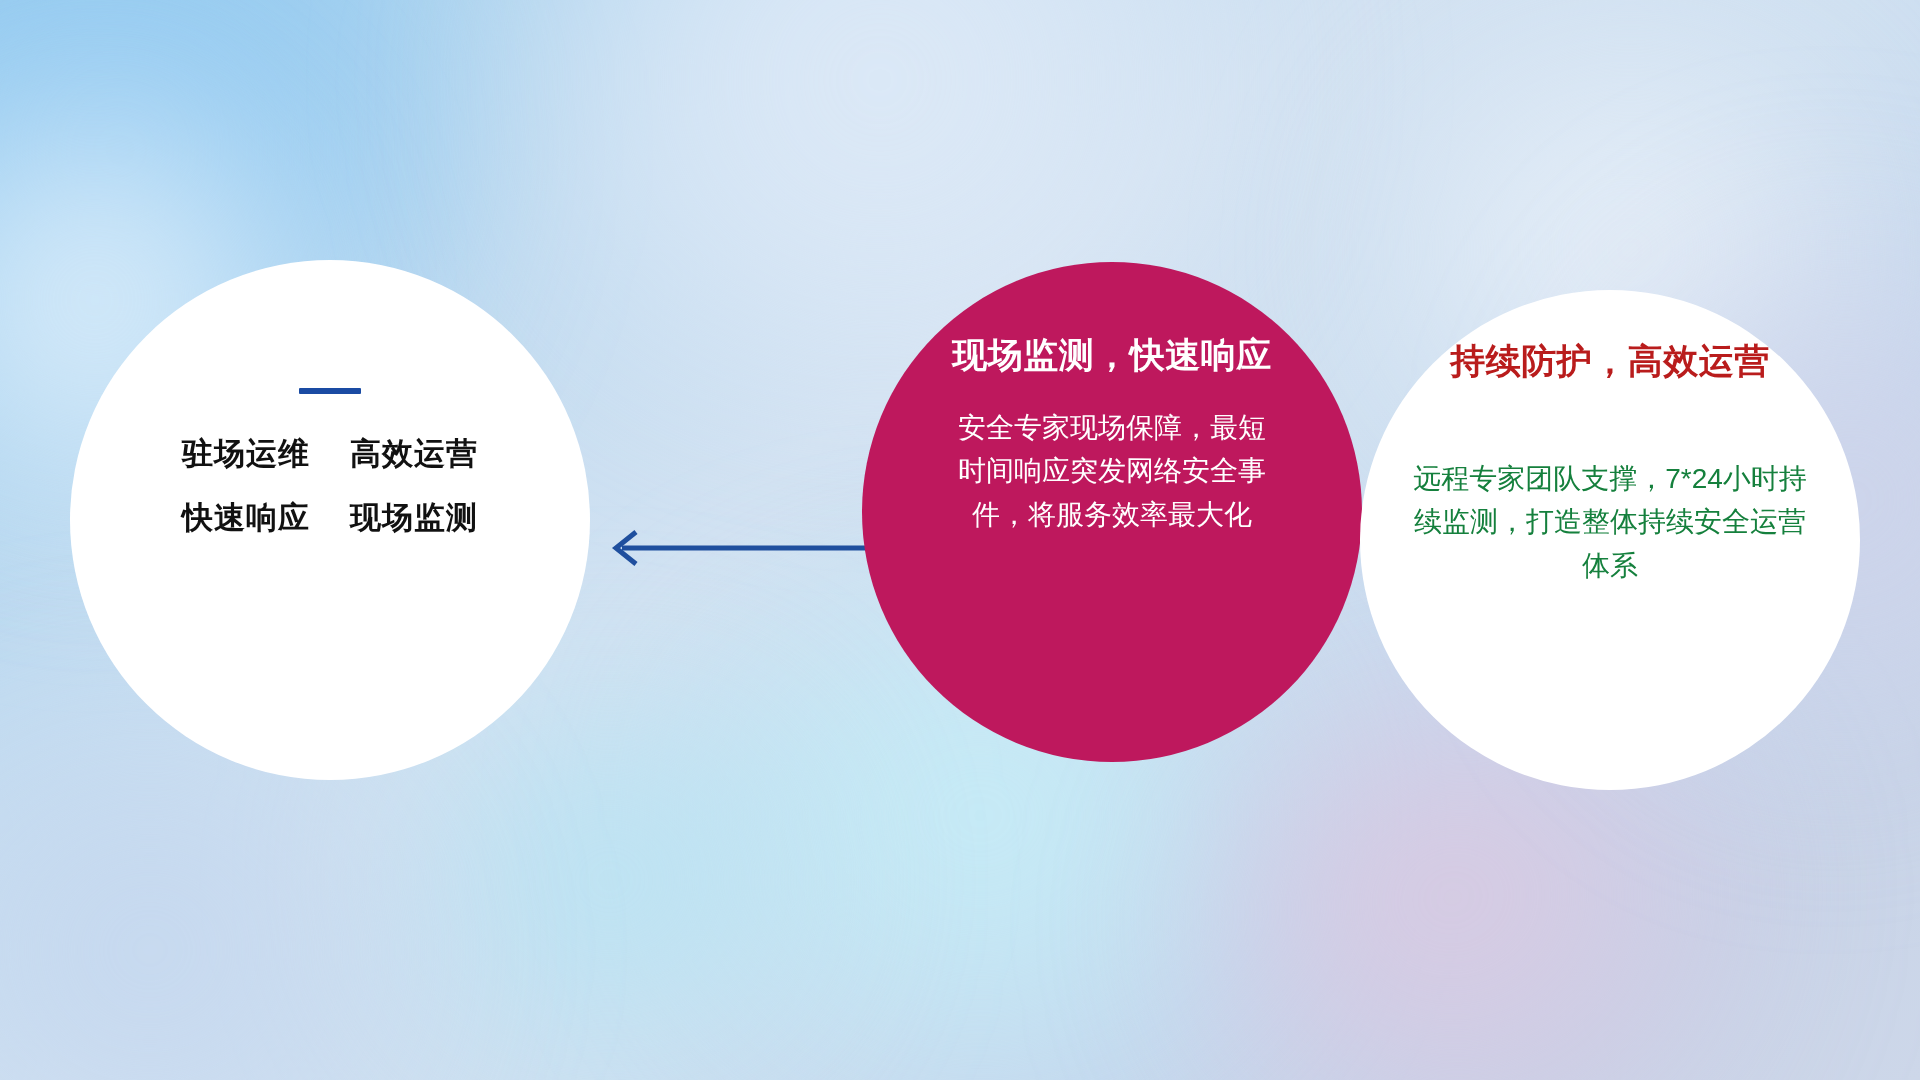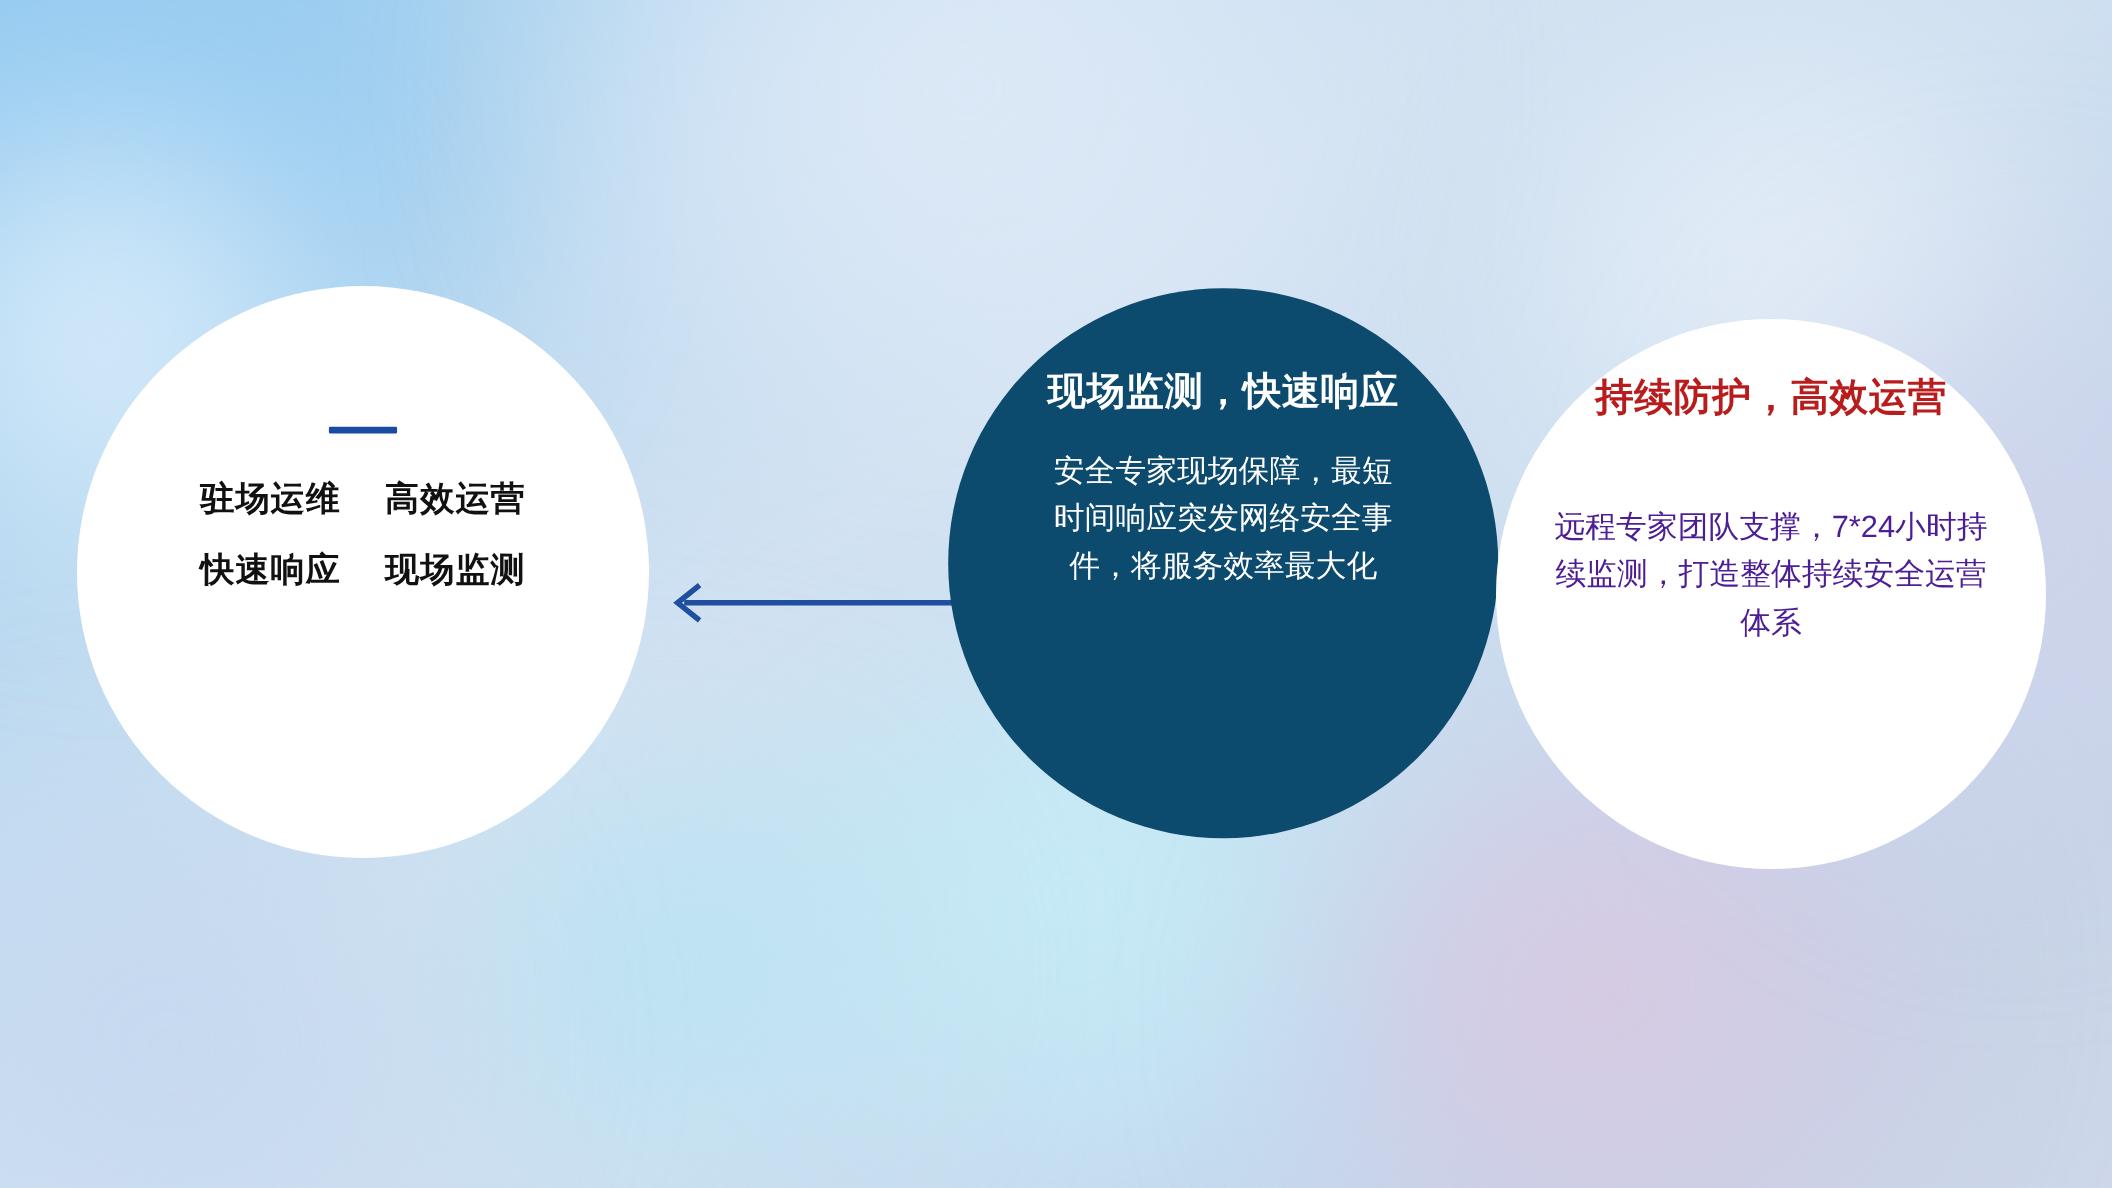--- a/index.html
+++ b/index.html
@@ -48,21 +48,21 @@
   .circle{position:absolute;border-radius:50%;display:flex;flex-direction:column;
           align-items:center;justify-content:flex-start;box-sizing:border-box;}
 
   #circle-left{
     left:70px;top:260px;width:520px;height:520px;
     background:#ffffff;
     padding-top:128px;
   }
   #circle-middle{
     left:862px;top:262px;width:500px;height:500px;
-    background:#0c4a6e;
+    background:#be185d;
     padding-top:70px;
     z-index:2;
   }
   #circle-right{
     left:1360px;top:290px;width:500px;height:500px;
     background:#ffffff;
     padding-top:48px;
     z-index:3;
   }
 
@@ -76,21 +76,21 @@
 
   
   .mid-title{color:#ffffff;font-weight:bold;font-size:35px;letter-spacing:0.5px;
              white-space:nowrap;text-align:center;}
   .mid-body{color:#ffffff;font-size:28px;line-height:1.55;text-align:center;
             margin-top:27px;width:330px;}
 
   
   .right-title{color:#b91c1c;font-weight:bold;font-size:35px;letter-spacing:0.5px;
                white-space:nowrap;text-align:center;}
-  .right-body{color:#4c1d95;font-size:28px;line-height:1.55;text-align:center;
+  .right-body{color:#15803d;font-size:28px;line-height:1.55;text-align:center;
               margin-top:72px;width:400px;}
 
   
   #flow-arrow{position:absolute;left:600px;top:522px;width:280px;height:52px;z-index:1;}
 </style>
 </head>
 <body>
 
 <div id="stage">
 

